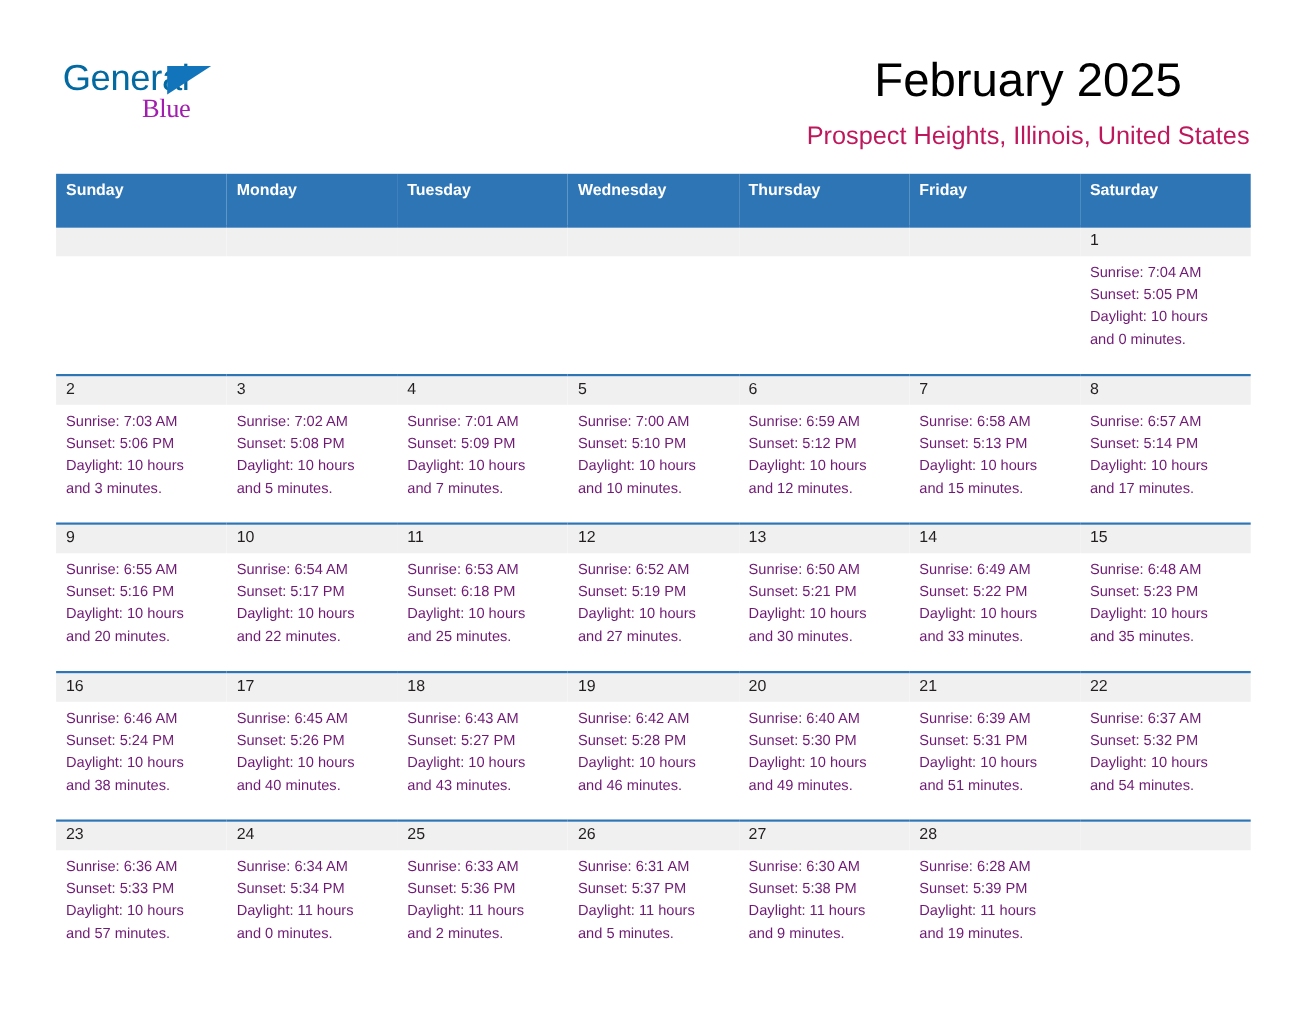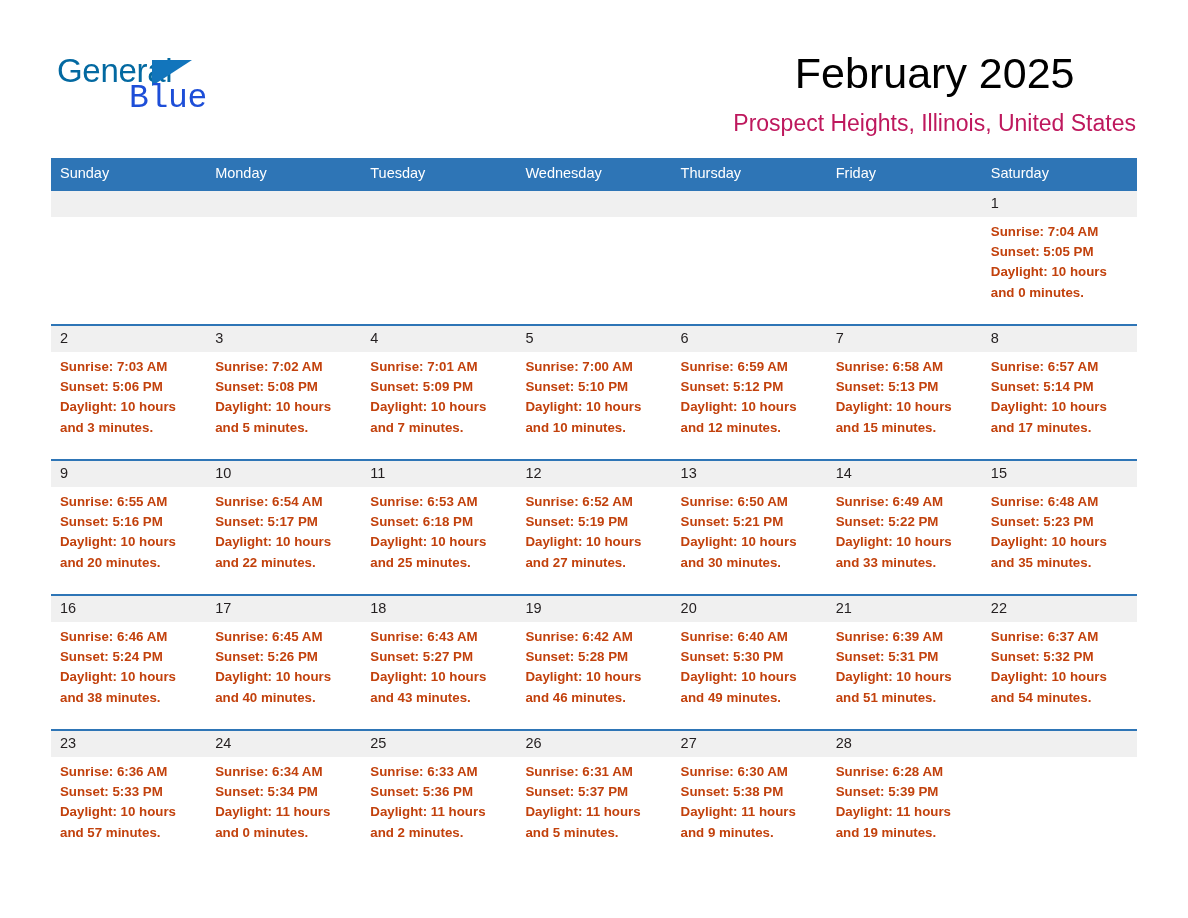--- a/index.html
+++ b/index.html
@@ -54,25 +54,25 @@
     top: 8px;
     width: 0;
     height: 0;
     border-left: 40px solid #1275bc;
     border-bottom: 26px solid transparent;
   }
   .logo-blue {
     position: absolute;
     left: 72px;
     top: 28px;
-    font-size: 33px;
+    font-size: 24px;
     line-height: 38px;
     letter-spacing: -0.3px;
-    color: #1d4ed8;
-    font-family: Liberation Mono, monospace;
+    color: #a21caf;
+    font-family: Liberation Serif, serif;
   }
 
   .title-block {
     position: absolute;
     right: 52px;
     top: 48px;
     text-align: center;
   }
   .month-title {
     font-size: 43px;
@@ -99,23 +99,23 @@
     width: 1086px;
     border-collapse: collapse;
     table-layout: fixed;
   }
   .calendar col { width: 155.14px; }
 
   .calendar thead th {
     background: #2e75b6;
     color: #ffffff;
     font-size: 14.5px;
-    font-weight: normal;
+    font-weight: bold;
     text-align: left;
-    padding: 7px 0 8px 9px;
+    padding: 7px 0 24px 9px;
     height: 16px;
     vertical-align: middle;
     border: none;
   }
 
   .calendar tbody td {
     vertical-align: top;
     padding: 0;
     border: none;
     border-top: 2px solid #2e75b6;
@@ -129,22 +129,21 @@
     height: 21px;
     line-height: 21px;
     padding: 2px 0 3px 9px;
     font-size: 14.5px;
     color: #231f20;
   }
   .dayinfo {
     padding: 5px 8px 0 9px;
     font-size: 13.3px;
     line-height: 20.2px;
-    color: #c2410c;
-    font-weight: bold;
+    color: #701a75;
   }
   .dayinfo div { white-space: normal; }
   .empty .daynum { color: transparent; }
 </style>
 </head>
 <body>
 
 <div class="page">
 
   <div class="header">

